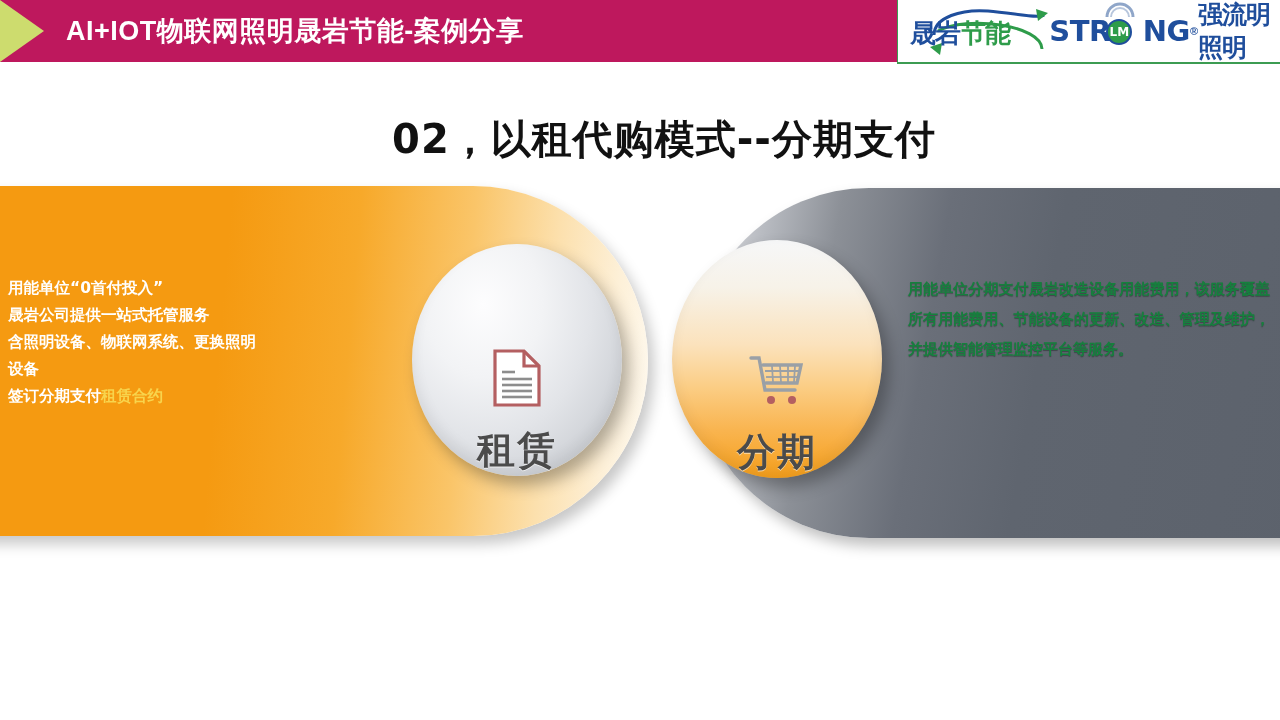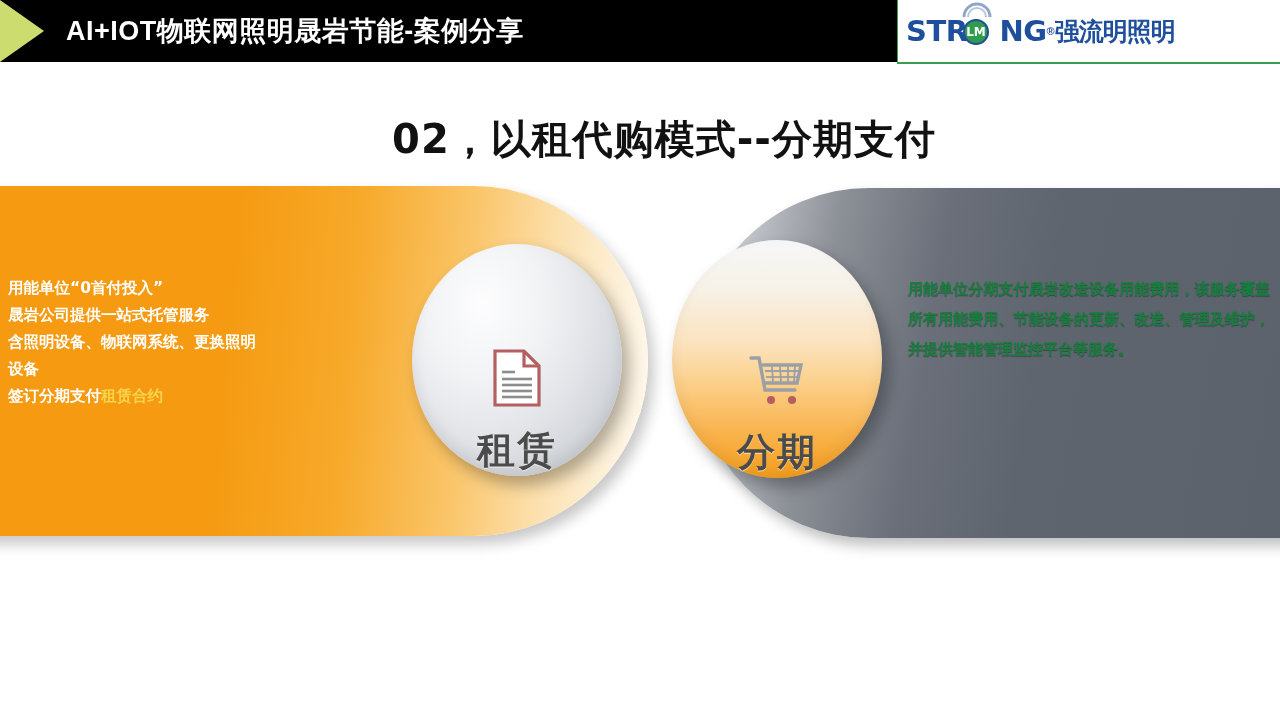--- a/index.html
+++ b/index.html
@@ -7,21 +7,21 @@
     width: 1280px; height: 720px;
     background: #ffffff;
     font-family: "Liberation Sans", "DejaVu Sans", sans-serif;
     overflow: hidden;
   }
   .slide { position: relative; width: 1280px; height: 720px; background: #fff; }
 
   
   .header-bar {
     position: absolute; left: 0; top: 0; width: 1104px; height: 62px;
-    background: #000000;
+    background: #be185d;
   }
   .header-chevron {
     position: absolute; left: 0; top: 0; width: 0; height: 0;
     border-top: 31px solid transparent;
     border-bottom: 31px solid transparent;
     border-left: 44px solid #cddc6e;
   }
   .header-title {
     position: absolute; left: 66px; top: 0; height: 62px;
     line-height: 62px;
@@ -155,20 +155,29 @@
 
 <div class="slide">
 
   <div class="header-bar">
     <div class="header-chevron"></div>
     <div class="header-title">AI+IOT物联网照明晟岩节能-案例分享</div>
   </div>
 
   <div class="logo-panel">
 
+    <div class="logo-sy">
+      <svg class="swoosh" viewBox="0 0 124 54">
+        <path d="M8 30 C8 12, 36 4, 62 6 C88 8, 112 14, 118 10" fill="none" stroke="#1f4e9c" stroke-width="3"></path>
+        <path d="M116 44 C116 20, 40 10, 12 26" fill="none" stroke="#2e9c4a" stroke-width="3"></path>
+        <path d="M110 4 L122 8 L112 16 Z" fill="#2e9c4a"></path>
+        <path d="M14 50 L4 42 L16 38 Z" fill="#2e9c4a"></path>
+      </svg>
+      <div class="logo-sy-text"><span>晟岩</span><span class="g">节能</span></div>
+    </div>
 
     <div class="logo-strong">
       <span class="strong-word">
         <span>STR</span><span style="padding-left:32px">NG</span>
         <svg class="strong-arc" viewBox="0 0 30 18">
           <path d="M2 17 A13 13 0 0 1 28 17" fill="none" stroke="#8fa6c9" stroke-width="3"></path>
           <path d="M6 17 A9 9 0 0 1 24 17" fill="none" stroke="#b7c6dd" stroke-width="2"></path>
         </svg>
         <span class="strong-o">
             <span>LM</span>

